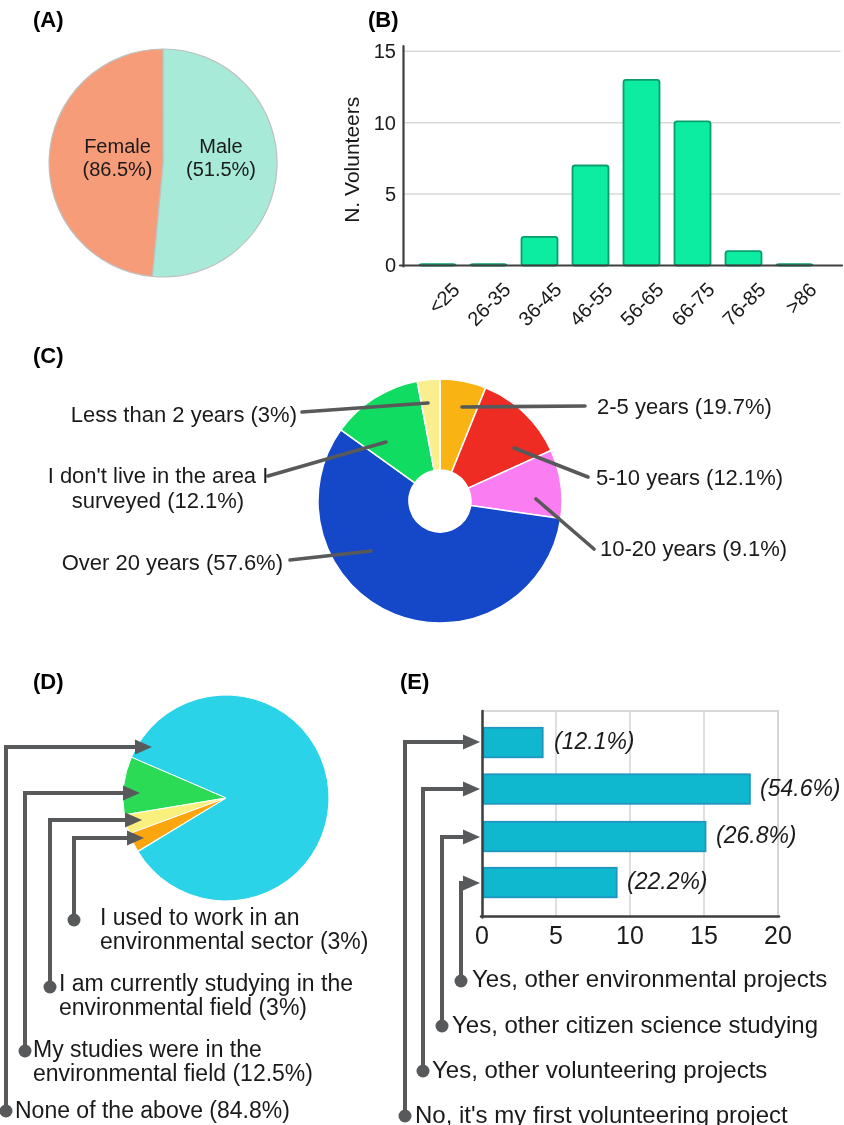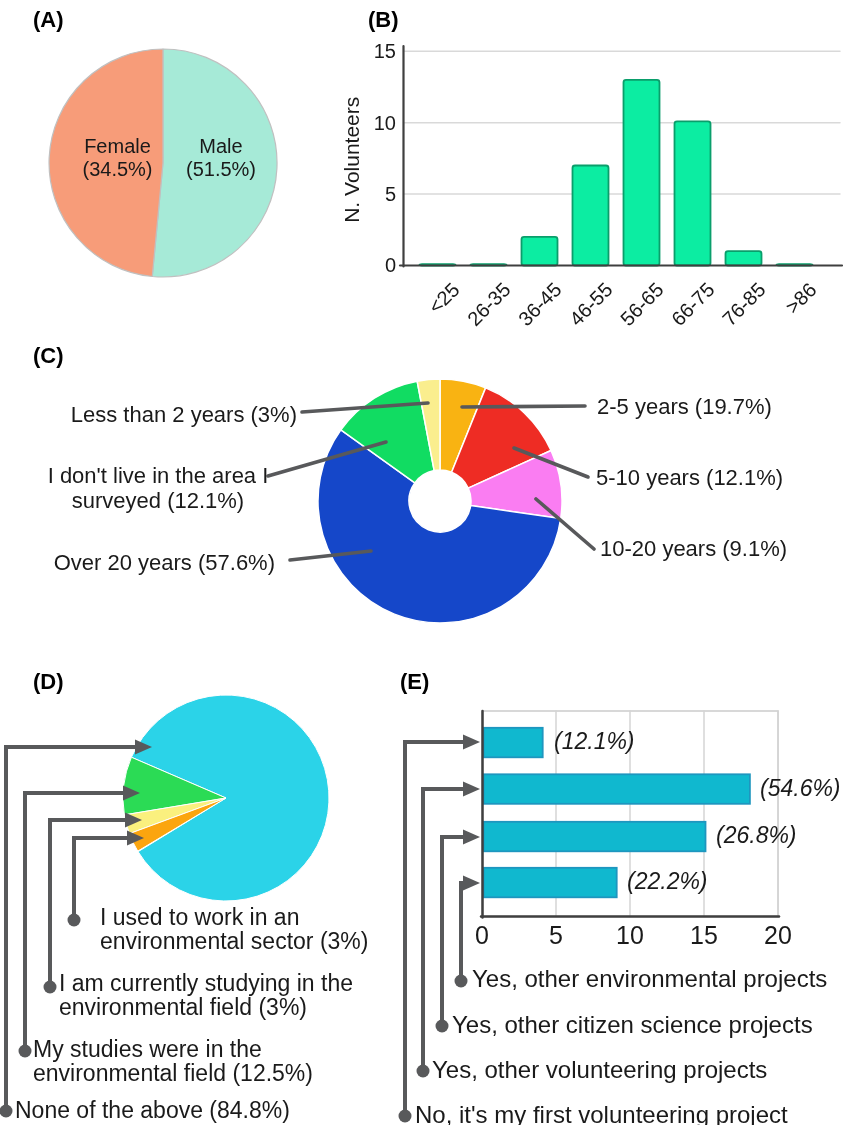--- a/index.html
+++ b/index.html
@@ -95,21 +95,21 @@
     </svg>
 
   <div class="t plabel" style="left:33px;top:8px">(A)</div>
   <div class="t plabel" style="left:368px;top:8px">(B)</div>
   <div class="t plabel" style="left:33px;top:344px">(C)</div>
   <div class="t plabel" style="left:33px;top:670px">(D)</div>
   <div class="t plabel" style="left:400px;top:670px">(E)</div>
 
   <div class="t a-lab ctr" style="left:60px;top:135px;width:115px">
     <div>Female</div>
-    <div>(34.5%)</div>
+    <div>(86.5%)</div>
   </div>
   <div class="t a-lab ctr" style="left:165px;top:135px;width:112px">
     <div>Male</div>
     <div>(51.5%)</div>
   </div>
 
   <div class="t b-ylab ctr" style="left:262px;top:148px;width:180px">N. Volunteers</div>
   <div class="t b-tick rt" style="left:352px;top:254px;width:44px">0</div>
   <div class="t b-tick rt" style="left:352px;top:183px;width:44px">5</div>
   <div class="t b-tick rt" style="left:352px;top:112px;width:44px">10</div>
@@ -124,35 +124,35 @@
   <div class="t b-cat" style="left:733px;top:275px">&gt;86</div>
 
   <div class="t c-lab rt nw" style="left:50px;top:403px;width:247px">Less than 2 years (3%)</div>
   <div class="t c-lab nw" style="left:597px;top:395px">2-5 years (19.7%)</div>
   <div class="t c-lab ctr" style="left:38px;top:464px;width:240px">
     <div>I don't live in the area I</div>
     <div>surveyed (12.1%)</div>
   </div>
   <div class="t c-lab nw" style="left:596px;top:466px">5-10 years (12.1%)</div>
   <div class="t c-lab nw" style="left:600px;top:537px">10-20 years (9.1%)</div>
-  <div class="t c-lab rt nw" style="left:40px;top:551px;width:235px">Over 20 years (57.6%)</div>
+  <div class="t c-lab rt nw" style="left:48px;top:551px;width:235px">Over 20 years (57.6%)</div>
 
   <div class="t d-lab" style="left:100px;top:906px;width:270px">I used to work in an environmental sector (3%)</div>
   <div class="t d-lab" style="left:59px;top:972px;width:330px">I am currently studying in the environmental field (3%)</div>
   <div class="t d-lab" style="left:33px;top:1038px;width:285px">My studies were in the environmental field (12.5%)</div>
   <div class="t d-lab nw" style="left:15px;top:1099px">None of the above (84.8%)</div>
 
   <div class="t e-val nw" style="left:554px;top:729px">(12.1%)</div>
   <div class="t e-val nw" style="left:760px;top:776px">(54.6%)</div>
   <div class="t e-val nw" style="left:716px;top:823px">(26.8%)</div>
   <div class="t e-val nw" style="left:627px;top:869px">(22.2%)</div>
 
   <div class="t e-tick ctr" style="left:452px;top:921px;width:60px">0</div>
   <div class="t e-tick ctr" style="left:526px;top:921px;width:60px">5</div>
   <div class="t e-tick ctr" style="left:600px;top:921px;width:60px">10</div>
   <div class="t e-tick ctr" style="left:674px;top:921px;width:60px">15</div>
   <div class="t e-tick ctr" style="left:748px;top:921px;width:60px">20</div>
 
   <div class="t e-cat nw" style="left:472px;top:966px">Yes, other environmental projects</div>
-  <div class="t e-cat nw" style="left:452px;top:1012px">Yes, other citizen science projects</div>
+  <div class="t e-cat nw" style="left:452px;top:1012px">Yes, other citizen science studying</div>
   <div class="t e-cat nw" style="left:432px;top:1057px">Yes, other volunteering projects</div>
   <div class="t e-cat nw" style="left:415px;top:1102px">No, it's my first volunteering project</div>
 </div>
 
 </body></html>

